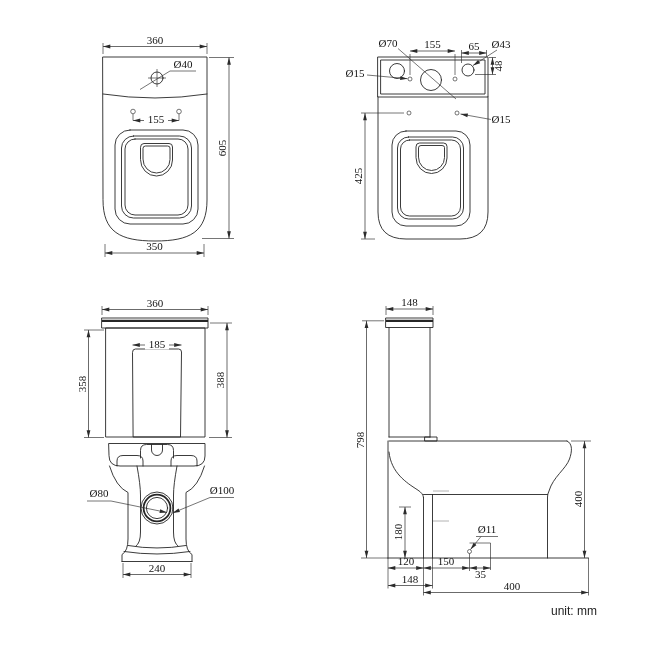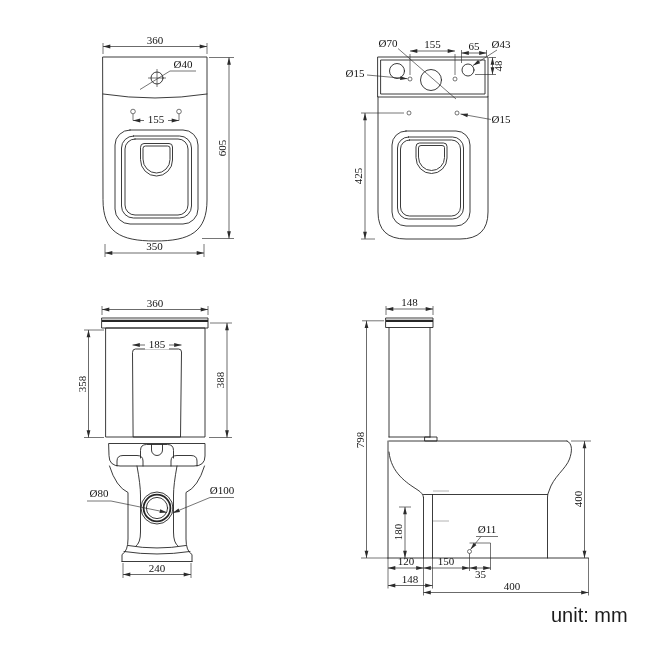--- a/index.html
+++ b/index.html
@@ -6,21 +6,21 @@
   #stage{position:relative;width:650px;height:650px;background:#ffffff;overflow:hidden;
          font-family:"Liberation Sans",sans-serif;}
   svg{position:absolute;left:0;top:0;}
   .ol{fill:none;stroke:#262626;stroke-width:0.9;stroke-linecap:round;stroke-linejoin:round;}
   .t2{fill:none;stroke:#262626;stroke-width:2.2;}
   .dl{fill:none;stroke:#2b2b2b;stroke-width:0.7;}
   .xl{fill:none;stroke:#2b2b2b;stroke-width:0.65;}
   .gl{fill:none;stroke:#a9a9a9;stroke-width:0.9;}
   .dt{font-family:"Liberation Serif","DejaVu Serif",serif;font-size:11px;fill:#141414;}
   .mid{text-anchor:middle;}
-  #unit-label{position:absolute;left:551px;top:604px;width:90px;font-size:20px;color:#1d1d1d;
+  #unit-label{position:absolute;left:551px;top:604px;width:90px;font-size:12px;color:#1d1d1d;
               font-family:"Liberation Sans",sans-serif;}
 </style>
 </head>
 <body>
 
 <div id="stage">
 <svg width="650" height="650" viewBox="0 0 650 650">
   <defs>
     <marker id="arr" markerWidth="8" markerHeight="5" refX="7.6" refY="2.5" orient="auto-start-reverse" markerUnits="userSpaceOnUse">
       <path d="M0.3,0.6 L7.6,2.5 L0.3,4.4 Z" fill="#2b2b2b"></path>

